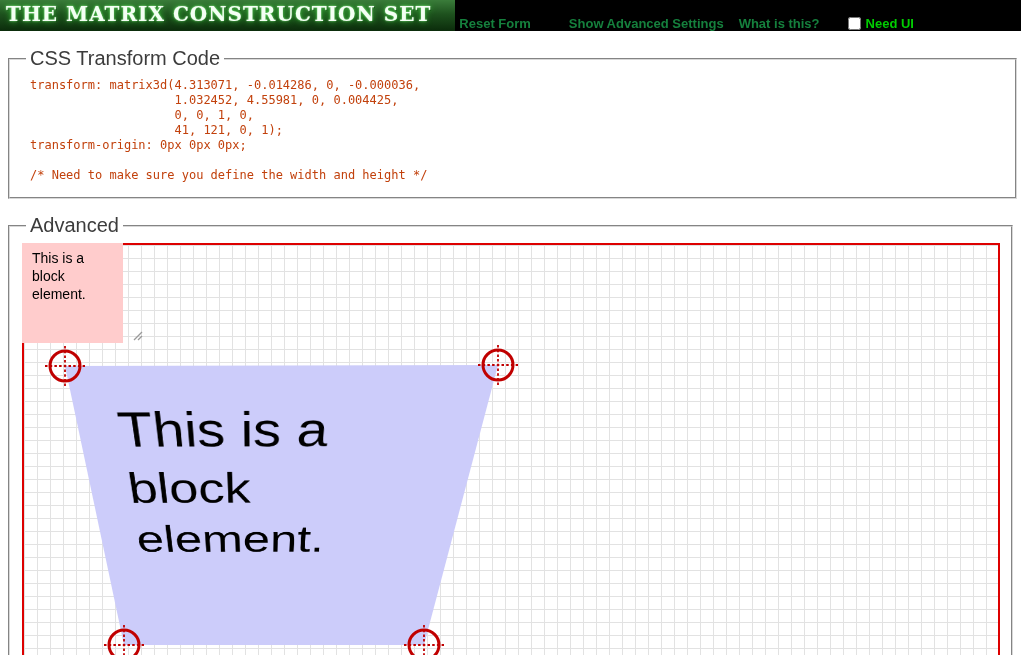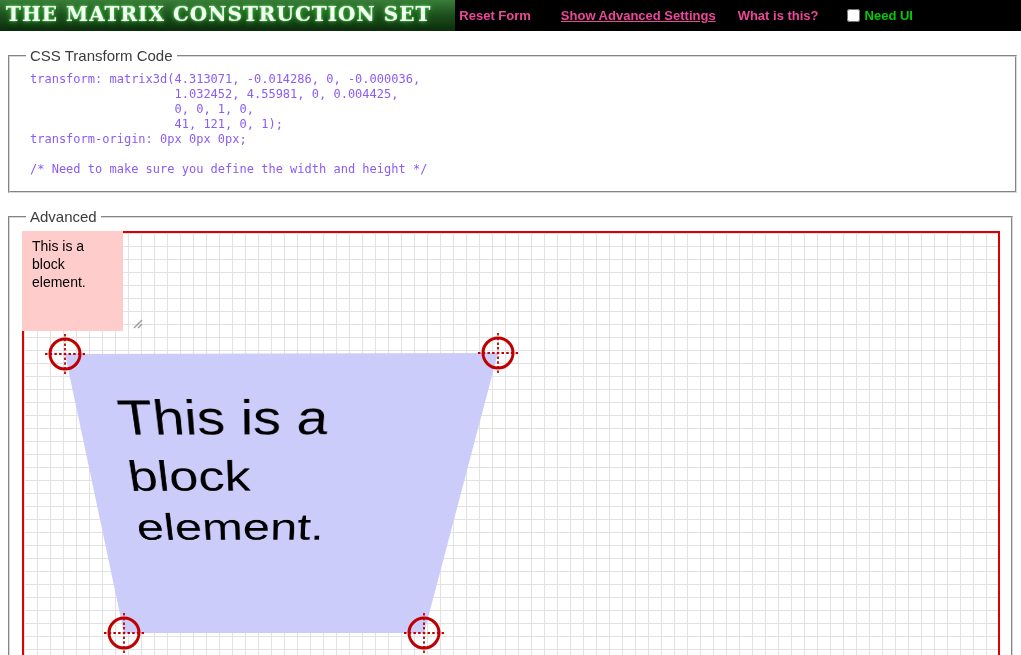--- a/index.html
+++ b/index.html
@@ -8,75 +8,75 @@
     overflow: hidden;
     background: #ffffff;
     font-family: "Liberation Sans", sans-serif;
   }
 
   
   .app-header {
     height: 31px;
     background: #000000;
     display: flex;
-    align-items: center;
+    align-items: flex-end;
     white-space: nowrap;
   }
   .app-title {
     margin: 0;
     padding: 2px 24px 4px 6px;
     height: 25px;
     line-height: 25px;
     background: linear-gradient(180deg, #3a7c3a 0%, #1e521e 45%, #0b2c0b 100%);
     font-family: "DejaVu Serif", serif;
     font-weight: bold;
     font-size: 20px;
     letter-spacing: 1px;
     color: #f4fff4;
     text-shadow: 0 0 2px #aaffaa, 0 0 6px #33cc33, 1px 1px 0 #053305;
   }
   .header-nav { display: flex; align-items: center; }
   .header-link {
-    color: #ec4899;
+    color: #15803d;
     font-size: 13px;
     font-weight: bold;
     text-decoration: none;
     cursor: pointer;
   }
   .link-reset    { margin-left: 4px; }
-  .link-advanced { margin-left: 30px; text-decoration: underline; }
-  .link-what     { margin-left: 22px; }
+  .link-advanced { margin-left: 38px; }
+  .link-what     { margin-left: 15px; }
   .hideui-label  { margin-left: 28px; display: flex; align-items: center;
                    color: #00cc00; font-size: 13px; font-weight: bold; cursor: pointer; }
   .hideui-label input { margin: 0 5px 0 0; width: 13px; height: 13px; }
 
   
   fieldset {
     border: 2px groove #d8d8d8;
     margin: 0 8px;
     padding: 0;
     background: #ffffff;
   }
   legend {
-    font-size: 15px;
+    font-size: 20px;
     color: #3c3c3c;
     padding: 0 4px;
     margin-left: 4px;
   }
   .code-fieldset { margin-top: 16px; padding: 2px 10px 13px 12px; }
   .code-area {
     display: block;
     width: 975px;
     height: 106px;
     border: none;
     outline: none;
     resize: none;
     overflow: hidden;
     background: #ffffff;
-    color: #8b5cf6;
+    color: #c2410c;
     font-family: "DejaVu Sans Mono", monospace;
     font-size: 12px;
     line-height: 15px;
     padding: 6px 0 0 8px;
     white-space: pre;
   }
 
   .diagram-fieldset { margin-top: 15px; padding: 6px 10px 10px 12px; }
   .stage {
     position: relative;

